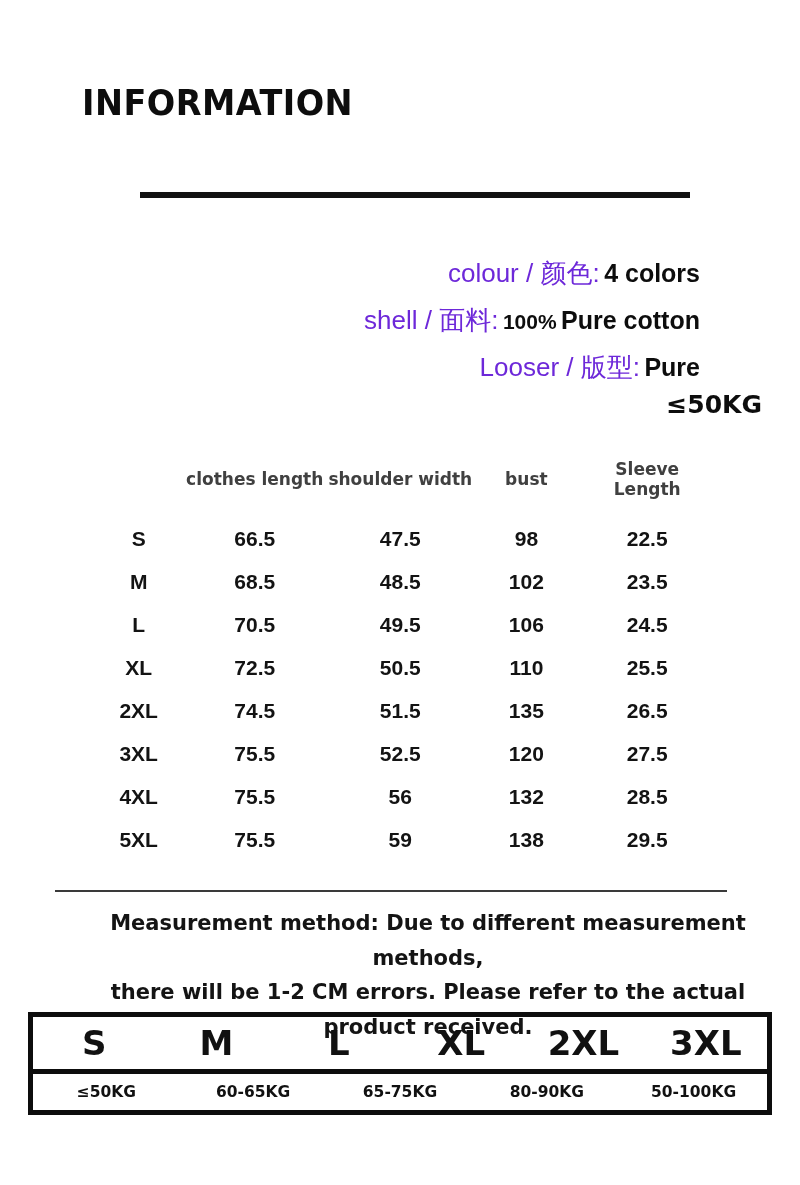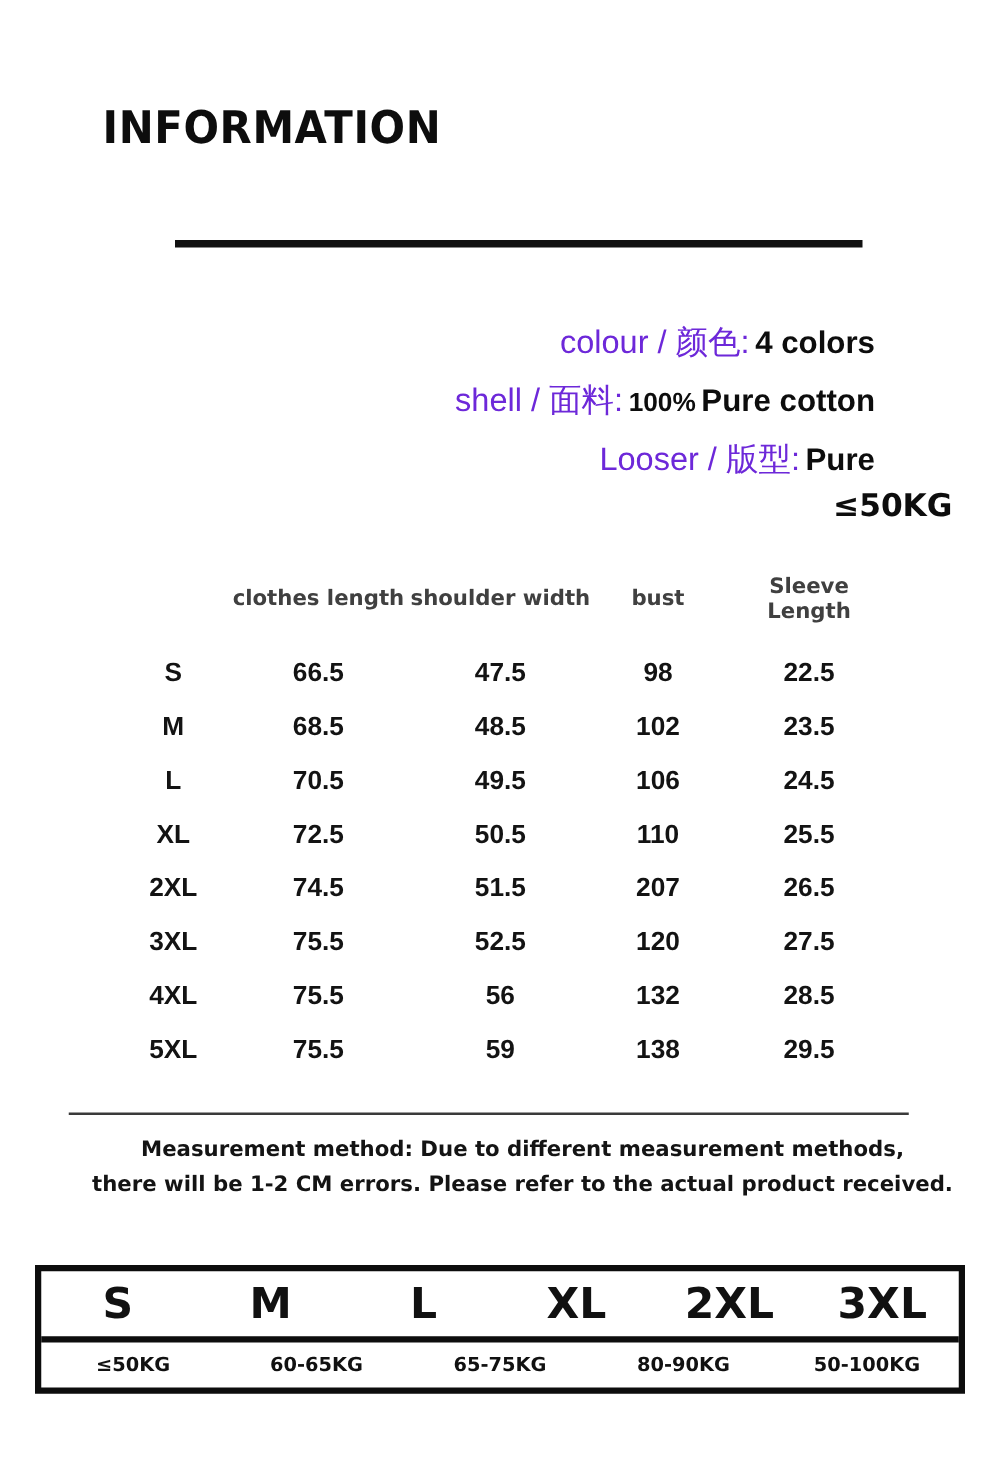--- a/index.html
+++ b/index.html
@@ -126,24 +126,24 @@
   .note-rule {
     position: absolute;
     left: 55px;
     top: 890px;
     width: 672px;
     height: 2px;
     background: #3a3a3a;
   }
   .note {
     position: absolute;
-    left: 58px;
+    left: 68px;
     top: 906px;
     width: 720px;
-    font-size: 17px;
+    font-size: 21px;
     font-weight: 700;
     line-height: 1.65;
     color: #141414;
     text-align: center;
     font-family: "DejaVu Sans", sans-serif;
   }
 
   
   .size-bar {
     position: absolute;
@@ -250,21 +250,21 @@
         <td class="size-name">XL</td>
         <td>72.5</td>
         <td>50.5</td>
         <td>110</td>
         <td>25.5</td>
       </tr>
       <tr>
         <td class="size-name">2XL</td>
         <td>74.5</td>
         <td>51.5</td>
-        <td>207</td>
+        <td>135</td>
         <td>26.5</td>
       </tr>
       <tr>
         <td class="size-name">3XL</td>
         <td>75.5</td>
         <td>52.5</td>
         <td>120</td>
         <td>27.5</td>
       </tr>
       <tr>

